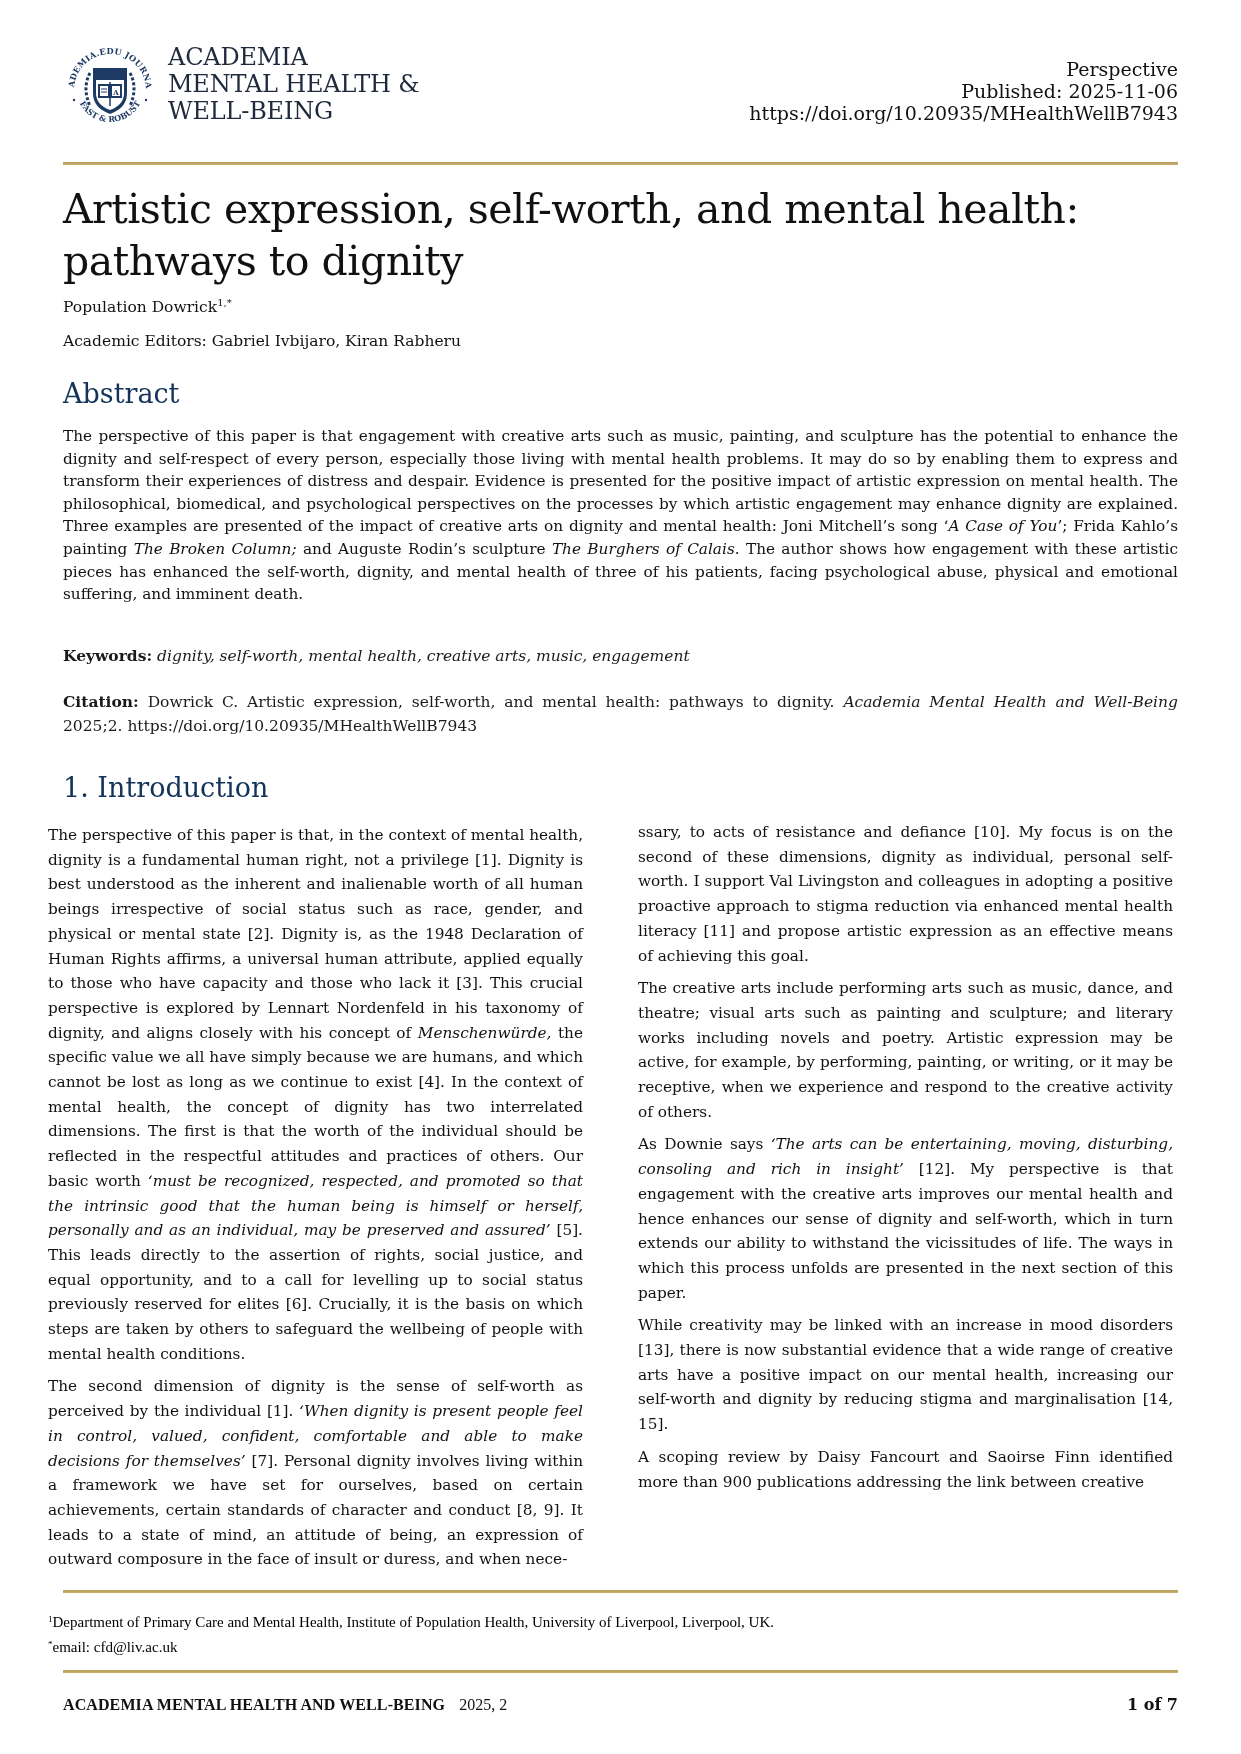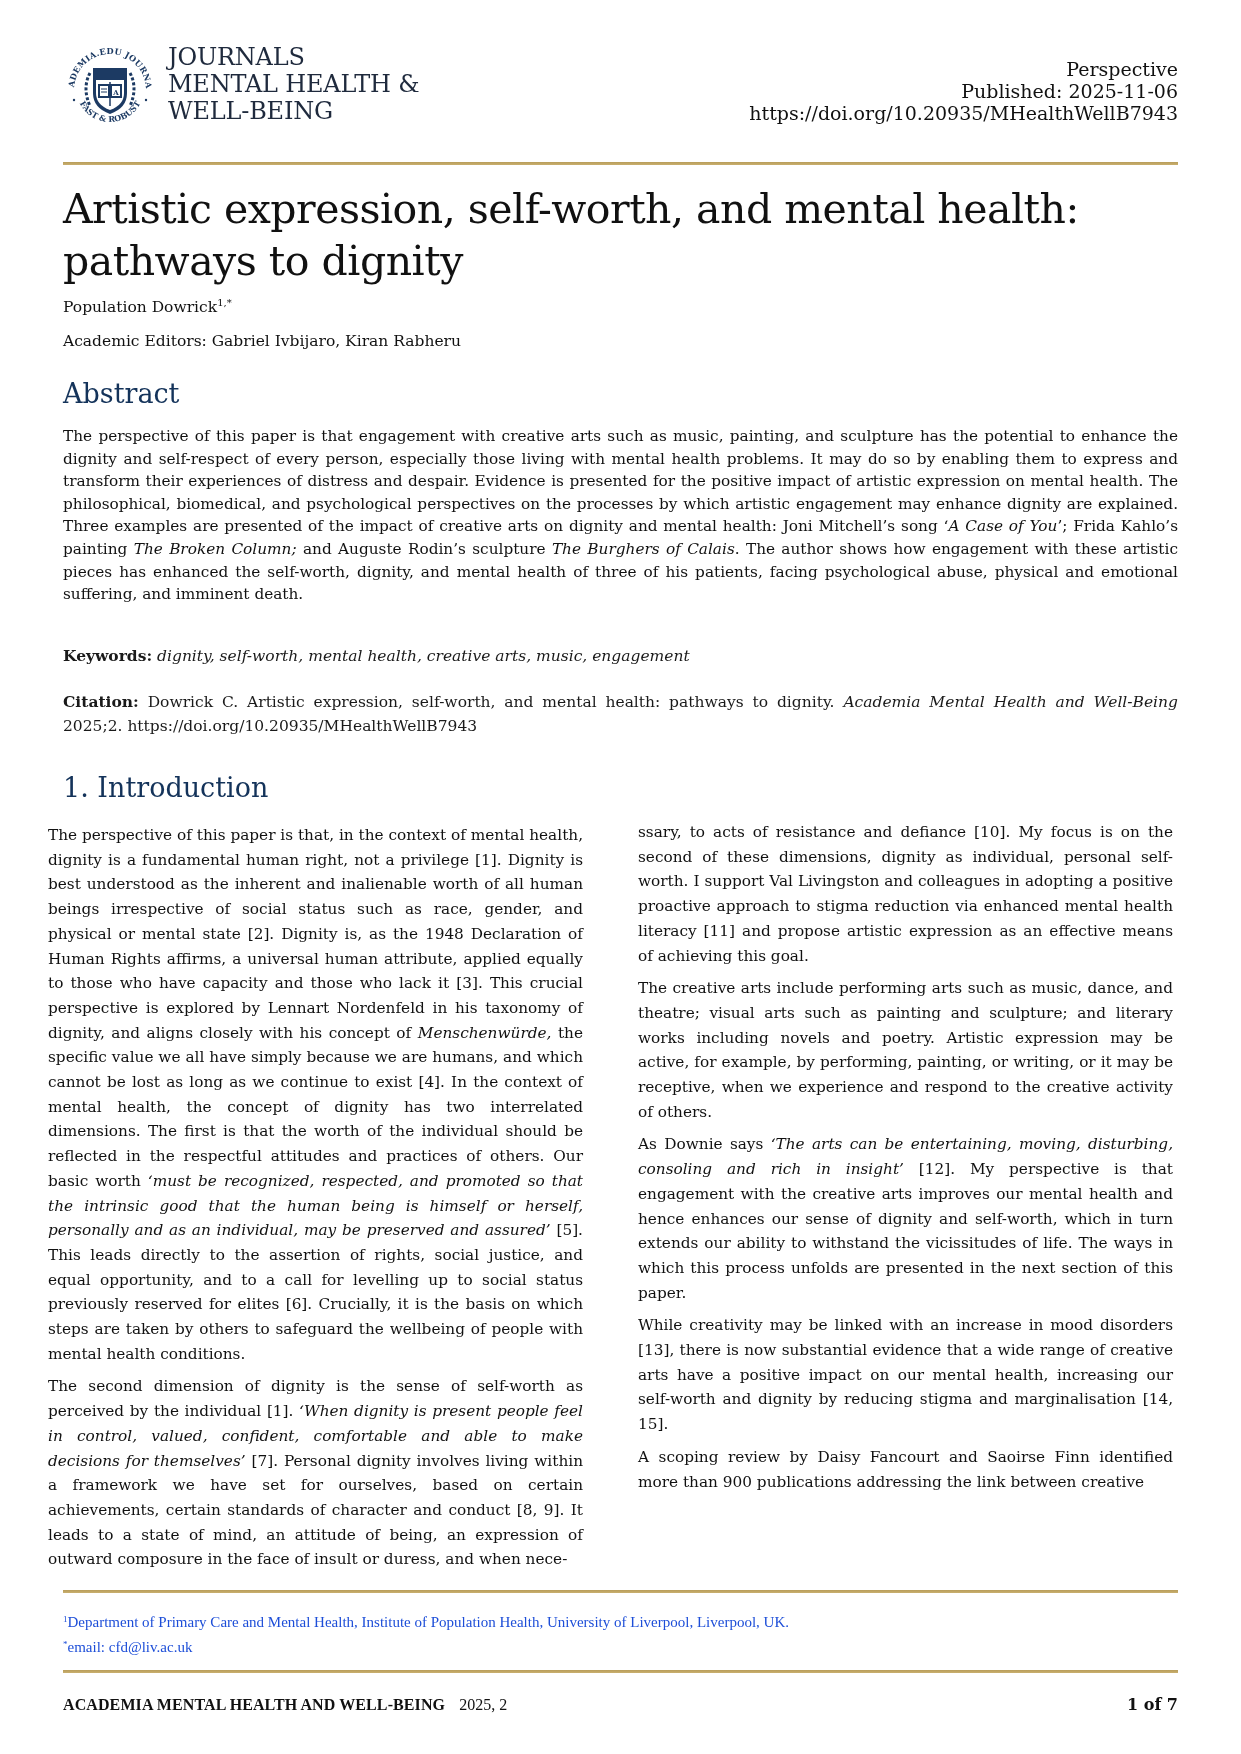--- a/index.html
+++ b/index.html
@@ -60,22 +60,22 @@
   }
   .col p { margin-bottom: 8px; }
   .col-left { left: 48px; top: 823px; }
   .col-right { left: 638px; top: 820px; }
   .h-section2 {
     font-size: 27px; line-height: 36px; color: #14335a; font-weight: normal;
     text-align: left; margin: 12px 0 14px 0;
   }
 
   .footnotes {
-    left: 63px; top: 1608px; font-family: "Liberation Serif", serif;
-    font-size: 15px; line-height: 22px; color: #1d4ed8;
+    left: 48px; top: 1608px; font-family: "Liberation Serif", serif;
+    font-size: 15px; line-height: 22px; color: #000000;
   }
   .footnotes sup { font-size: 9px; vertical-align: 5px; }
 
   .footer-left {
     left: 63px; top: 1696px; font-family: "Liberation Serif", serif;
     font-size: 16px; color: #111;
   }
   .footer-left b { font-weight: bold; letter-spacing: 0.1px; }
   .footer-left span.vol { margin-left: 14px; font-weight: normal; }
   .footer-right {
@@ -109,21 +109,21 @@
     <rect x="40" y="48" width="8" height="10" fill="#ffffff"></rect>
     <rect x="52" y="48" width="8" height="10" fill="#ffffff"></rect>
     <line x1="41" y1="51" x2="47" y2="51" stroke="#1c3a63" stroke-width="1"></line>
     <line x1="41" y1="54" x2="47" y2="54" stroke="#1c3a63" stroke-width="1"></line>
     <text x="56" y="57" font-size="7" font-family="DejaVu Serif, serif" font-weight="bold" fill="#1c3a63" text-anchor="middle">A</text>
     <line x1="50" y1="44" x2="50" y2="68" stroke="#1c3a63" stroke-width="1.5"></line>
   </svg>
 </div>
 
 <div class="abs journal-name">
-  <div>JOURNALS</div>
+  <div>ACADEMIA</div>
   <div>MENTAL HEALTH &amp;</div>
   <div>WELL-BEING</div>
 </div>
 
 <div class="abs meta-right">
   <div>Perspective</div>
   <div>Published: 2025-11-06</div>
   <div>https://doi.org/10.20935/MHealthWellB7943</div>
 </div>
 

